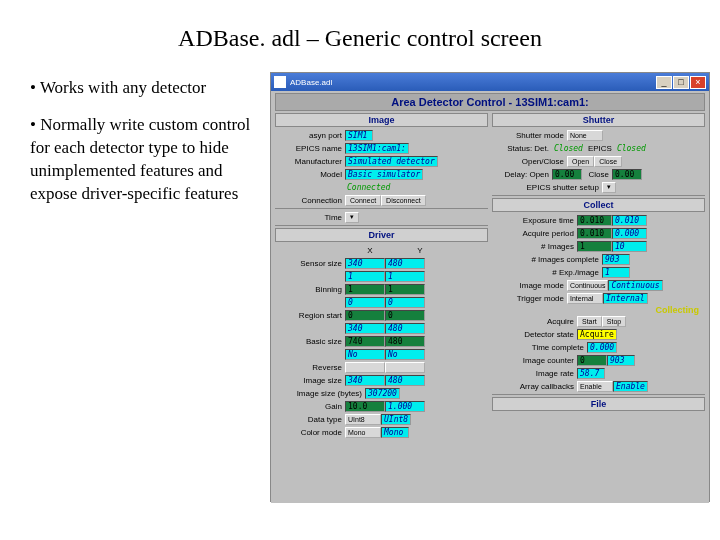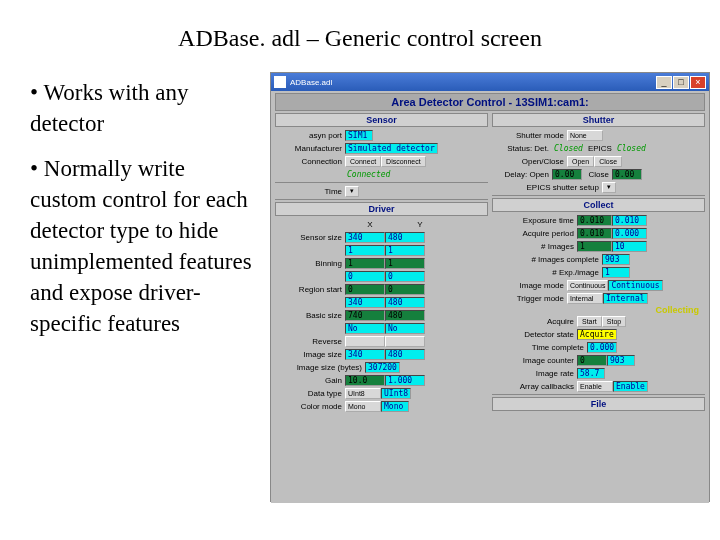--- a/index.html
+++ b/index.html
@@ -1,35 +1,35 @@
 <!DOCTYPE html>
 <html><head>
 <meta charset="utf-8">
 <style>
   * { box-sizing: border-box; margin: 0; padding: 0; }
   body { width: 720px; height: 540px; background: #fff; font-family: Georgia, serif; position: relative; }
   .title { text-align: center; font-size: 24px; padding: 25px 0 15px 0; }
   .content { display: flex; }
-  .bullets { width: 270px; padding: 10px 15px 0 30px; font-size: 23px; line-height: 1.35; }
+  .bullets { width: 270px; padding: 10px 15px 0 30px; font-size: 17px; line-height: 1.35; }
   .bullets p { margin-bottom: 14px; }
   .screenshot { width: 440px; height: 430px; border: 1px solid #888; position: absolute; right: 10px; top: 72px; font-family: Verdana, sans-serif; font-size: 8px; }
   .titlebar { background: linear-gradient(#4a7cd8,#2a5cb8); color: #fff; height: 18px; display: flex; align-items: center; padding: 0 3px; }
   .titlebar .icon { width: 12px; height: 12px; background: #fff; margin-right: 4px; }
   .titlebar .spacer { flex: 1; }
   .winbtn { width: 16px; height: 13px; background: #d8d0c0; border: 1px solid #fff; margin-left: 1px; display: flex; align-items: center; justify-content: center; font-size: 9px; color: #000; }
   .winbtn.close { background: #d84028; color: #fff; }
   .appbody { background: #bfbfbf; height: 412px; padding: 2px 4px; }
   .apptitle { background: #aaa; color: #001080; text-align: center; font-size: 11px; padding: 2px 0; border: 1px solid #888; margin-bottom: 2px; font-weight: bold; }
   .cols { display: flex; gap: 4px; }
   .col { flex: 1; }
   .section { color: #001080; text-align: center; font-size: 9px; background: #d0d0d0; border: 1px solid #888; padding: 1px; margin-bottom: 2px; font-weight: bold; }
   .row { display: flex; align-items: center; margin-bottom: 1px; min-height: 12px; }
   .lbl { color: #000; font-size: 8px; text-align: right; padding-right: 3px; white-space: nowrap; }
   .val { color: #009; font-size: 8px; padding: 0 2px; height: 11px; display: flex; align-items: center; font-family: monospace; }
-  .val.cy { background: #0ee; border: 1px inset #999; min-width: 28px; }
+  .val.cy { background: #0ee; border: 1px inset #999; min-width: 28px; font-style: italic; }
   .val.wh { background: #15803d; border: 1px inset #999; min-width: 28px; color: #000; }
   .val.gn { color: #090; font-style: italic; }
   .btn { background: #d8d8d8; border: 1px outset #fff; padding: 0 4px; height: 11px; font-size: 7px; display: flex; align-items: center; color: #000; }
   .sel { background: #d8d8d8; border: 1px outset #fff; padding: 0 2px; height: 11px; font-size: 7px; display: flex; align-items: center; min-width: 36px; color: #000; }
   .collecting { color: #c9c900; font-size: 9px; text-align: right; padding-right: 6px; font-weight: bold; }
   hr.sep { border: none; border-top: 1px solid #888; margin: 2px 0; }
 </style>
 </head>
 <body>
 
@@ -49,37 +49,45 @@
     <div class="spacer"></div>
     <div class="winbtn">_</div>
     <div class="winbtn">□</div>
     <div class="winbtn close">×</div>
   </div>
   <div class="appbody">
     <div class="apptitle">Area Detector Control - 13SIM1:cam1:</div>
     <div class="cols">
 
       <div class="col">
-        <div class="section">Sensor</div>
+        <div class="section">Image</div>
         <div class="row">
             <span class="lbl" style="width:70px">asyn port</span>
             <span class="val cy">SIM1</span>
           </div>
         <div class="row">
+            <span class="lbl" style="width:70px">EPICS name</span>
+            <span class="val cy">13SIM1:cam1:</span>
+          </div>
+        <div class="row">
             <span class="lbl" style="width:70px">Manufacturer</span>
             <span class="val cy">Simulated detector</span>
+          </div>
+        <div class="row">
+            <span class="lbl" style="width:70px">Model</span>
+            <span class="val cy">Basic simulator</span>
+          </div>
+        <div class="row">
+            <span class="lbl" style="width:70px"></span>
+            <span class="val gn">Connected</span>
           </div>
         <div class="row">
             <span class="lbl" style="width:70px">Connection</span>
             <span class="btn">Connect</span>
             <span class="btn">Disconnect</span>
-          </div>
-        <div class="row">
-            <span class="lbl" style="width:70px"></span>
-            <span class="val gn">Connected</span>
           </div>
         <hr class="sep">
         <div class="row">
             <span class="lbl" style="width:70px">Time</span>
             <span class="btn">▾</span>
           </div>
         <hr class="sep">
         <div class="section">Driver</div>
         <div class="row">
             <span class="lbl" style="width:70px"></span>

